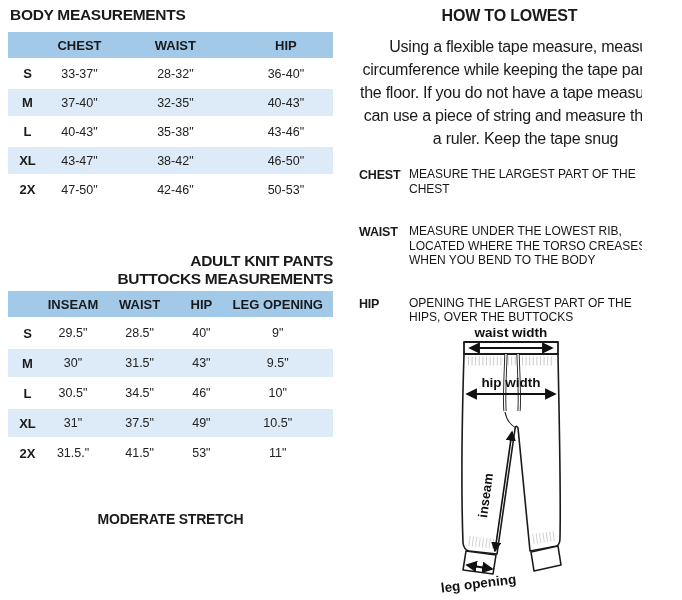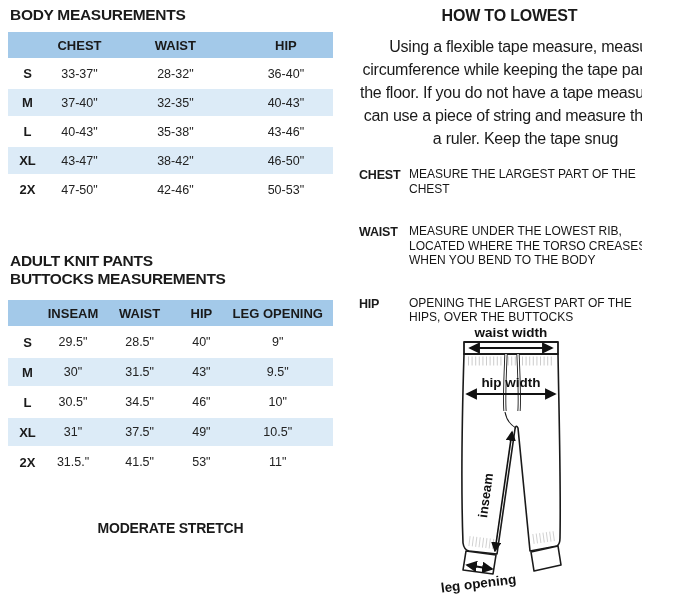--- a/index.html
+++ b/index.html
@@ -20,21 +20,21 @@
     background:#fff;
     overflow:hidden;
   }
   
   .left-col{position:absolute;left:8px;top:6px;width:325px;}
   .section-title{
     margin:0 0 6px 2px;
     font-size:15.5px;font-weight:bold;
     letter-spacing:-0.3px;line-height:18px;
   }
-  .section-title.second{margin-top:47px;margin-bottom:10px;}
+  .section-title.second{margin-top:47px;margin-bottom:1px;text-align:right;}
   table{
     width:100%;
     border-collapse:separate;
     border-spacing:0 2px;
     table-layout:fixed;
   }
   thead th{
     background:var(--header-blue);
     font-size:13px;font-weight:bold;
     height:26px;text-align:center;

